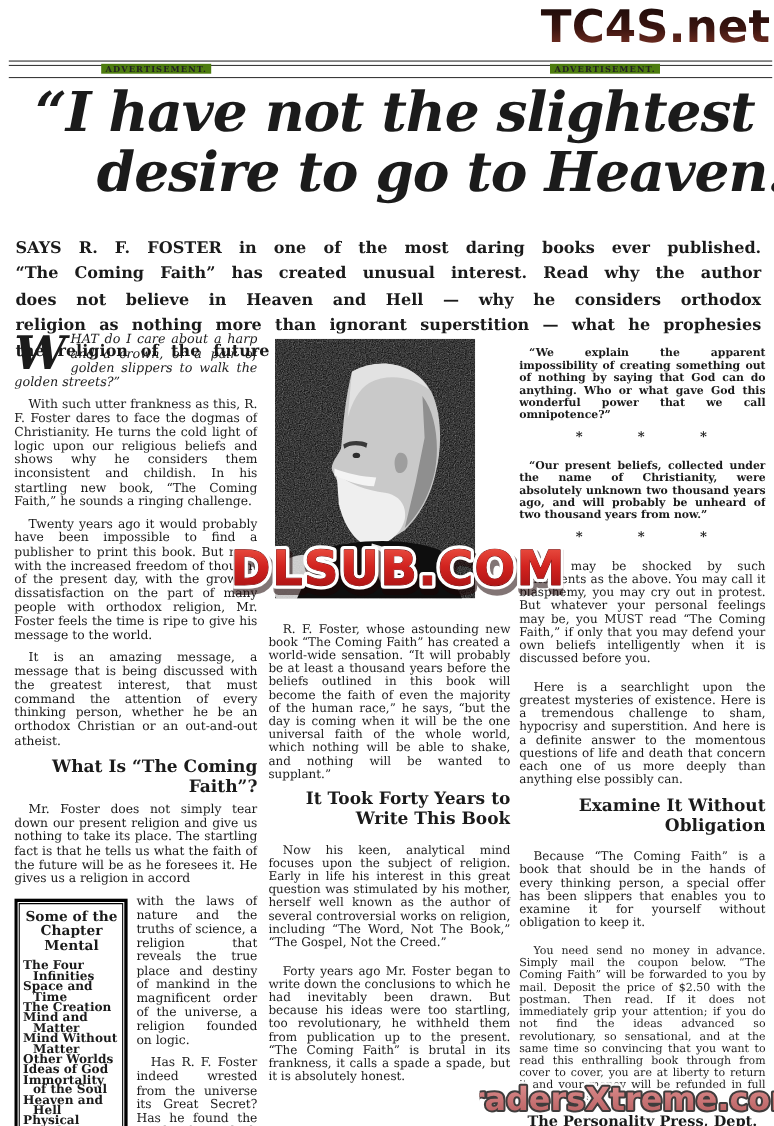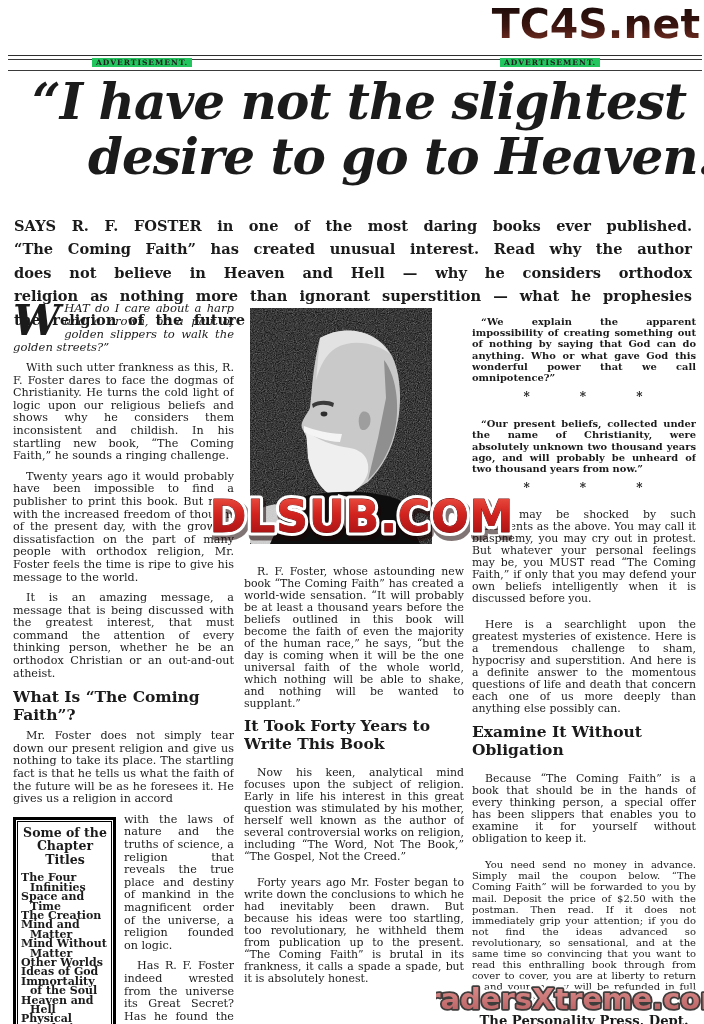--- a/index.html
+++ b/index.html
@@ -4,21 +4,21 @@
 <style>
   html,body{margin:0;padding:0;}
   .page{position:relative;width:704px;height:1024px;background:#fff;overflow:hidden;
         font-family:"DejaVu Serif","Liberation Serif",serif;color:#1b1b1b;}
 
   
   .rule-a{position:absolute;top:55px;left:8px;right:2px;height:3px;
           border-top:1.5px solid #2e2e2e;border-bottom:1px solid #3a3a3a;}
   .rule-b{position:absolute;top:70px;left:8px;right:2px;border-top:1.2px solid #3a3a3a;}
   .adv-label{position:absolute;top:58px;font-size:7.5px;font-weight:bold;letter-spacing:1px;
-             background:#22c55e;padding:0 4px;color:#222;}
+             background:#4d7c0f;padding:0 4px;color:#222;}
   .adv-left{left:92px;}
   .adv-right{left:500px;}
 
   
   .headline{position:absolute;top:74px;left:12px;width:690px;font-style:italic;font-weight:bold;
             font-size:50px;line-height:55px;letter-spacing:-1px;white-space:nowrap;}
   .headline .l1{display:block;margin-left:20px;}
   .headline .l2{display:block;margin-left:76px;}
 
   
@@ -27,21 +27,21 @@
 
   
   .cols{position:absolute;top:302px;left:0;width:704px;height:722px;overflow:hidden;}
   .col{position:absolute;top:0;height:722px;overflow:hidden;}
   .col-left{left:13px;width:221px;}
   .col-mid{left:244px;width:220px;}
   .col-right{left:472px;width:224px;}
 
   .col p{margin:0 0 8px;text-indent:13px;text-align:justify;font-size:11.2px;line-height:12.6px;}
   .col-mid p,.col-right p{font-size:10.9px;line-height:12px;margin:14px 0 7px;}
-  .col h3{margin:8px 0 6px;text-align:left;font-size:15.5px;line-height:18px;font-weight:bold;}
+  .col h3{margin:8px 0 6px;text-align:right;font-size:15.5px;line-height:18px;font-weight:bold;}
 
   .opening{font-style:italic;text-indent:0 !important;font-size:11.6px !important;line-height:13px !important;}
   .dropcap{float:left;font-size:42px;line-height:33px;font-style:italic;font-weight:bold;
            margin:2px 4px 0 0;}
 
   
   .chapter-box{float:left;width:88px;border:3px solid #000;box-shadow:0 0 0 1px #fff inset,0 0 0 2px #000 inset;
                padding:6px 4px 8px 5px;margin:3px 8px 2px 0;background:#fff;}
   .chapter-box .cb-title{text-align:center;font-weight:bold;font-size:12.5px;line-height:13.5px;margin-bottom:7px;}
   .chapter-item{font-weight:bold;font-size:11px;line-height:9.4px;padding-left:9px;text-indent:-9px;}
@@ -86,21 +86,21 @@
     <div class="col col-left">
       <p class="opening">
         <span class="dropcap">W</span><span>HAT do I care about a harp and a crown, or a pair of golden slippers to walk the golden streets?”</span>
       </p>
       <p>With such utter frankness as this, R. F. Foster dares to face the dogmas of Christianity.  He turns the cold light of logic upon our religious beliefs and shows why he considers them inconsistent and childish.  In his startling new book, “The Coming Faith,” he sounds a ringing challenge.</p>
       <p>Twenty years ago it would probably have been impossible to find a publisher to print this book.  But now, with the increased freedom of thought of the present day, with the growing dissatisfaction on the part of many people with orthodox religion, Mr. Foster feels the time is ripe to give his message to the world.</p>
       <p>It is an amazing message, a message that is being discussed with the greatest interest, that must command the attention of every thinking person, whether he be an orthodox Christian or an out-and-out atheist.</p>
       <h3>What Is “The Coming Faith”?</h3>
       <p>Mr. Foster does not simply tear down our present religion and give us nothing to take its place.  The startling fact is that he tells us what the faith of the future will be as he foresees it.  He gives us a religion in accord</p>
       <div class="chapter-box">
-        <div class="cb-title">Some of the Chapter Titles</div>
+        <div class="cb-title">Some of the Chapter Mental</div>
         <div>
             <div class="chapter-item">The Four Infinities</div>
             <div class="chapter-item">Space and Time</div>
             <div class="chapter-item">The Creation</div>
             <div class="chapter-item">Mind and Matter</div>
             <div class="chapter-item">Mind Without Matter</div>
             <div class="chapter-item">Other Worlds</div>
             <div class="chapter-item">Ideas of God</div>
             <div class="chapter-item">Immortality of the Soul</div>
             <div class="chapter-item">Heaven and Hell</div>

